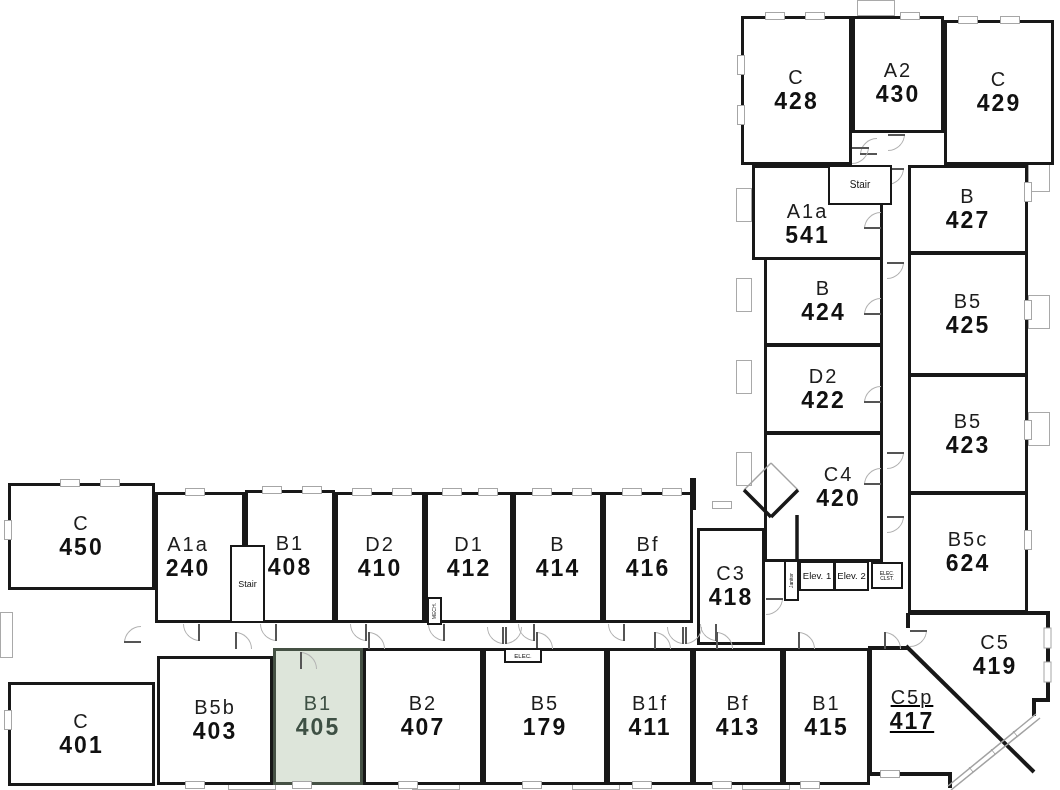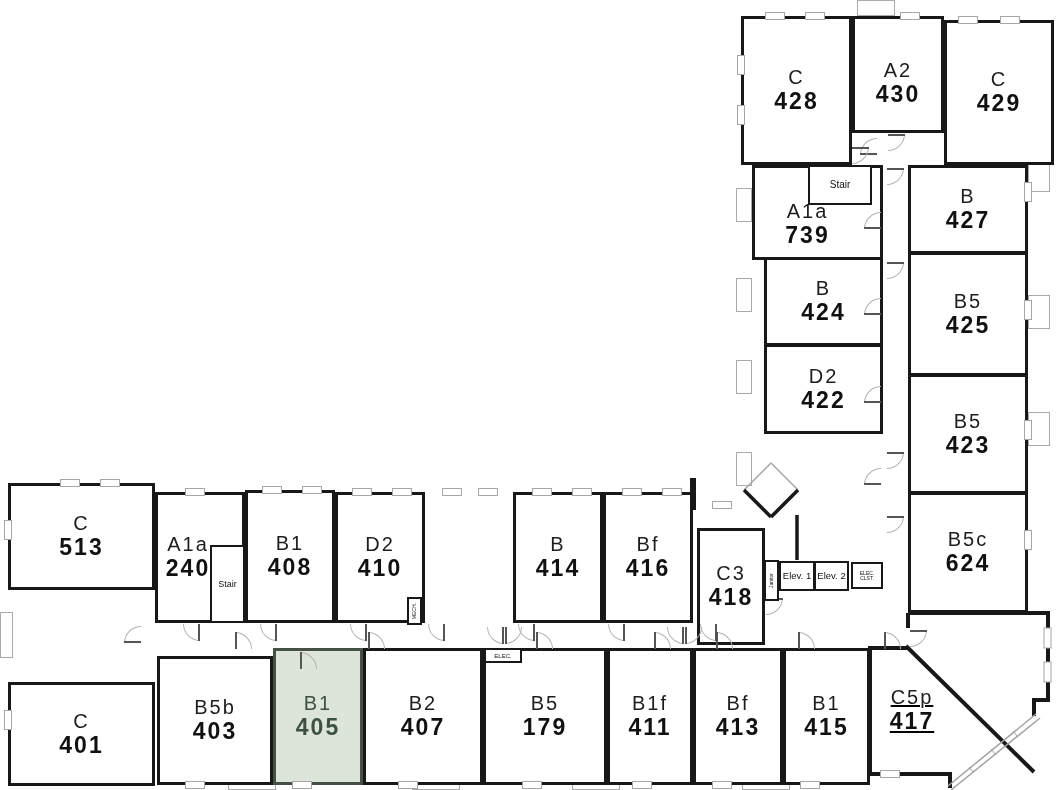--- a/index.html
+++ b/index.html
@@ -14,21 +14,21 @@
   }
   .lbl{display:flex;flex-direction:column;gap:1px;}
   .lbl .t{font-size:20px;letter-spacing:2px;color:#1d1d1d;line-height:1.1;}
   .lbl .n{font-size:23px;font-weight:bold;letter-spacing:2px;color:#111;line-height:1.1;}
   .unit.highlighted{background:#dde5da;border-color:#455144;}
   .unit.highlighted .t,.unit.highlighted .n{color:#3e5044;}
   .freelbl{position:absolute;display:flex;align-items:center;justify-content:center;text-align:center;z-index:4;}
   .svc{
     position:absolute;background:#fff;border:2.5px solid #181818;box-sizing:border-box;
     display:flex;align-items:center;justify-content:center;text-align:center;
-    color:#111;z-index:7;line-height:1;
+    color:#111;z-index:7;line-height:1;margin-left:20px;
   }
   .svc.thin{border-width:2px;}
   .vtext{writing-mode:vertical-rl;transform:rotate(180deg);}
   .win{position:absolute;background:#fff;border:1px solid #a6a6a6;box-sizing:border-box;z-index:5;}
   .bay{position:absolute;background:#fff;border:1.5px solid #a9a9a9;box-sizing:border-box;z-index:0;}
   .door{position:absolute;width:17px;height:17px;z-index:6;pointer-events:none;}
   .door::before{
     content:"";position:absolute;inset:0;
     border:1.3px solid #b3b3b3;border-top:none;border-right:none;
     border-radius:0 0 0 100%;
@@ -57,35 +57,41 @@
     </div>
   <div class="unit" style="left:944px;top:20px;width:110px;height:145px;">
     <div class="lbl">
         <span class="t">C</span>
         <span class="n">429</span>
       </div>
     </div>
   <div class="unit" style="left:752px;top:165px;width:131px;height:95px;">
     <div class="lbl" style="margin-top:24px;margin-right:20px;">
         <span class="t">A1a</span>
-        <span class="n">739</span>
+        <span class="n">541</span>
       </div>
     </div>
   <div class="unit" style="left:764px;top:257px;width:119px;height:89px;">
     <div class="lbl">
         <span class="t">B</span>
         <span class="n">424</span>
       </div>
     </div>
   <div class="unit" style="left:764px;top:344px;width:119px;height:90px;">
     <div class="lbl">
         <span class="t">D2</span>
         <span class="n">422</span>
       </div>
     </div>
+  <div class="unit" style="left:764px;top:432px;width:119px;height:130px;">
+    <div class="lbl" style="margin-left:30px;margin-bottom:20px;">
+        <span class="t">C4</span>
+        <span class="n">420</span>
+      </div>
+    </div>
 
   <div class="unit" style="left:908px;top:165px;width:120px;height:89px;">
     <div class="lbl">
         <span class="t">B</span>
         <span class="n">427</span>
       </div>
     </div>
   <div class="unit" style="left:908px;top:252px;width:120px;height:124px;">
     <div class="lbl">
         <span class="t">B5</span>
@@ -101,21 +107,21 @@
   <div class="unit" style="left:908px;top:492px;width:120px;height:121px;">
     <div class="lbl">
         <span class="t">B5c</span>
         <span class="n">624</span>
       </div>
     </div>
 
   <div class="unit" style="left:8px;top:483px;width:147px;height:107px;">
     <div class="lbl">
         <span class="t">C</span>
-        <span class="n">513</span>
+        <span class="n">450</span>
       </div>
     </div>
   <div class="unit" style="left:8px;top:682px;width:147px;height:104px;">
     <div class="lbl">
         <span class="t">C</span>
         <span class="n">401</span>
       </div>
     </div>
 
   <div class="unit" style="left:155px;top:492px;width:90px;height:131px;">
@@ -129,20 +135,26 @@
         <span class="t">B1</span>
         <span class="n">408</span>
       </div>
     </div>
   <div class="unit" style="left:335px;top:492px;width:90px;height:131px;">
     <div class="lbl">
         <span class="t">D2</span>
         <span class="n">410</span>
       </div>
     </div>
+  <div class="unit" style="left:425px;top:492px;width:88px;height:131px;">
+    <div class="lbl">
+        <span class="t">D1</span>
+        <span class="n">412</span>
+      </div>
+    </div>
   <div class="unit" style="left:513px;top:492px;width:90px;height:131px;">
     <div class="lbl">
         <span class="t">B</span>
         <span class="n">414</span>
       </div>
     </div>
   <div class="unit" style="left:603px;top:492px;width:90px;height:131px;">
     <div class="lbl">
         <span class="t">Bf</span>
         <span class="n">416</span>
@@ -191,20 +203,26 @@
         <span class="n">413</span>
       </div>
     </div>
   <div class="unit" style="left:783px;top:648px;width:87px;height:137px;">
     <div class="lbl">
         <span class="t">B1</span>
         <span class="n">415</span>
       </div>
     </div>
 
+  <div class="freelbl" style="left:945px;top:618px;width:100px;height:74px;">
+    <div class="lbl">
+        <span class="t">C5</span>
+        <span class="n">419</span>
+      </div>
+    </div>
   <div class="freelbl" style="left:872px;top:678px;width:80px;height:64px;text-decoration:underline;">
     <div class="lbl">
         <span class="t">C5p</span>
         <span class="n">417</span>
       </div>
     </div>
 
   <div class="svc" style="left:808px;top:165px;width:64px;height:40px;font-size:10px;">
     <span>Stair</span>
     </div>

